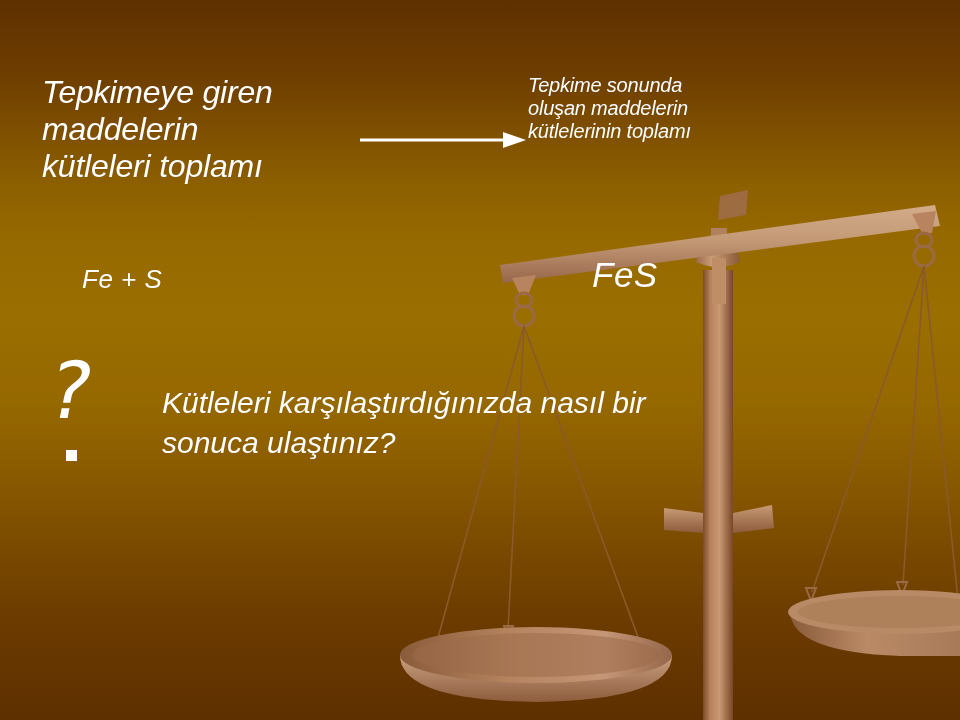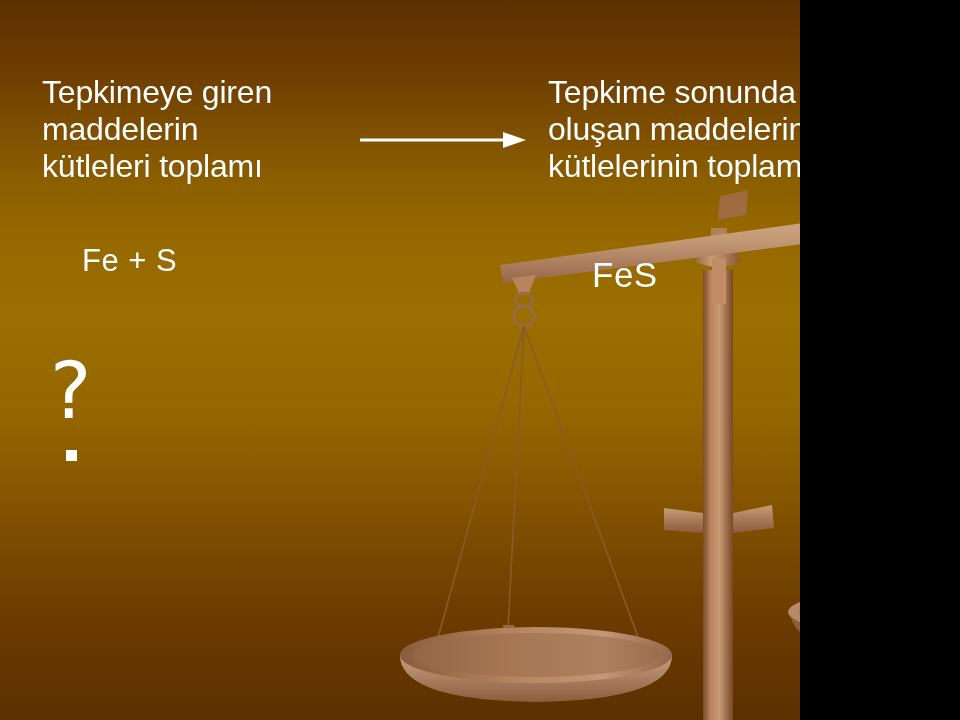--- a/index.html
+++ b/index.html
@@ -3,37 +3,38 @@
 <meta charset="utf-8">
 <title>Slide</title>
 <style>
   html, body {
     margin: 0;
     padding: 0;
     background: #000;
   }
   #slide {
     position: relative;
-    width: 800px;
+    width: 960px;
     height: 720px;
     overflow: hidden;
     font-family: "Liberation Sans", sans-serif;
     background:
       linear-gradient(to bottom,
         #5e3000 0%,
         #6d3d00 10%,
         #7e4f00 18%,
         #8d6000 26%,
         #976a00 34%,
         #9a6e00 44%,
         #966800 56%,
         #8a5a00 66%,
         #7a4a00 76%,
         #6b3b00 86%,
         #5e3000 100%);
+    font-style: italic;
   }
 
   
   #scale {
     position: absolute;
     left: 0; top: 0;
     width: 960px; height: 720px;
     pointer-events: none;
   }
 
@@ -46,38 +47,38 @@
     text-shadow: 0 0 1px rgba(0,0,0,.15);
   }
 
   #left-phrase {
     left: 42px;
     top: 74px;
     font-size: 32px;
     letter-spacing: -0.2px;
   }
   #right-phrase {
-    left: 548px;
+    left: 528px;
     top: 74px;
-    font-size: 32px;
+    font-size: 20px;
     letter-spacing: -0.2px;
   }
 
   #arrow {
     position: absolute;
     left: 358px;
     top: 128px;
     width: 170px;
     height: 24px;
   }
 
   #formula-left {
     left: 82px;
-    top: 243px;
-    font-size: 31px;
+    top: 264px;
+    font-size: 26px;
     letter-spacing: 0.5px;
   }
   #formula-right {
     left: 592px;
     top: 255px;
     font-size: 35px;
     letter-spacing: 0.5px;
   }
 
   #question-bullet {
@@ -219,14 +220,16 @@
 oluşan maddelerin
 kütlelerinin toplamı</div>
 
   <div class="txt" id="formula-left">Fe + S</div>
 
   <div class="txt" id="formula-right">FeS</div>
 
   <div class="txt" id="question-bullet">?</div>
   <div id="bullet-dot"></div>
 
+  <div class="txt" id="question-text">Kütleleri karşılaştırdığınızda nasıl bir
+sonuca ulaştınız?</div>
 
 </div>
 
 </body></html>

